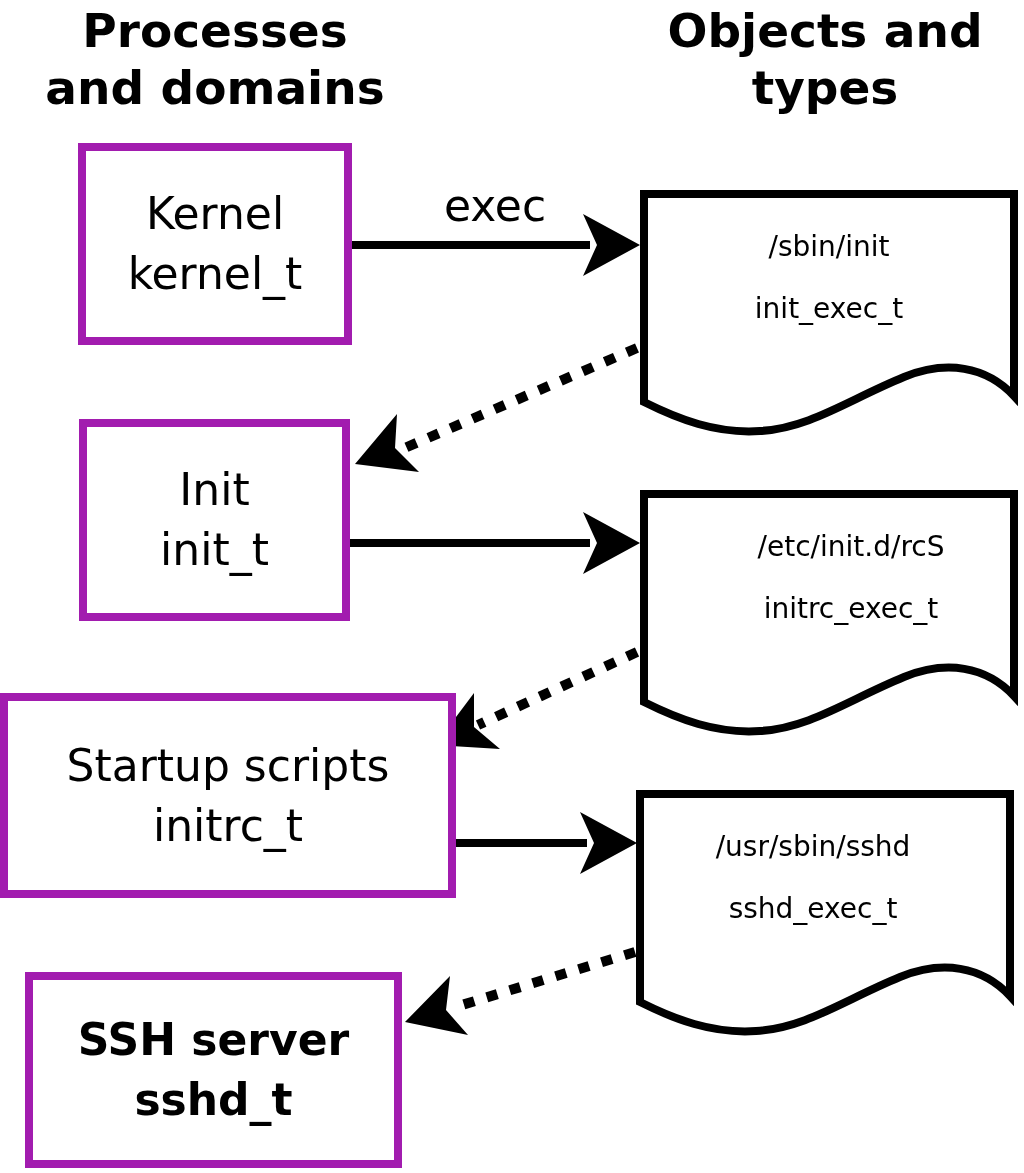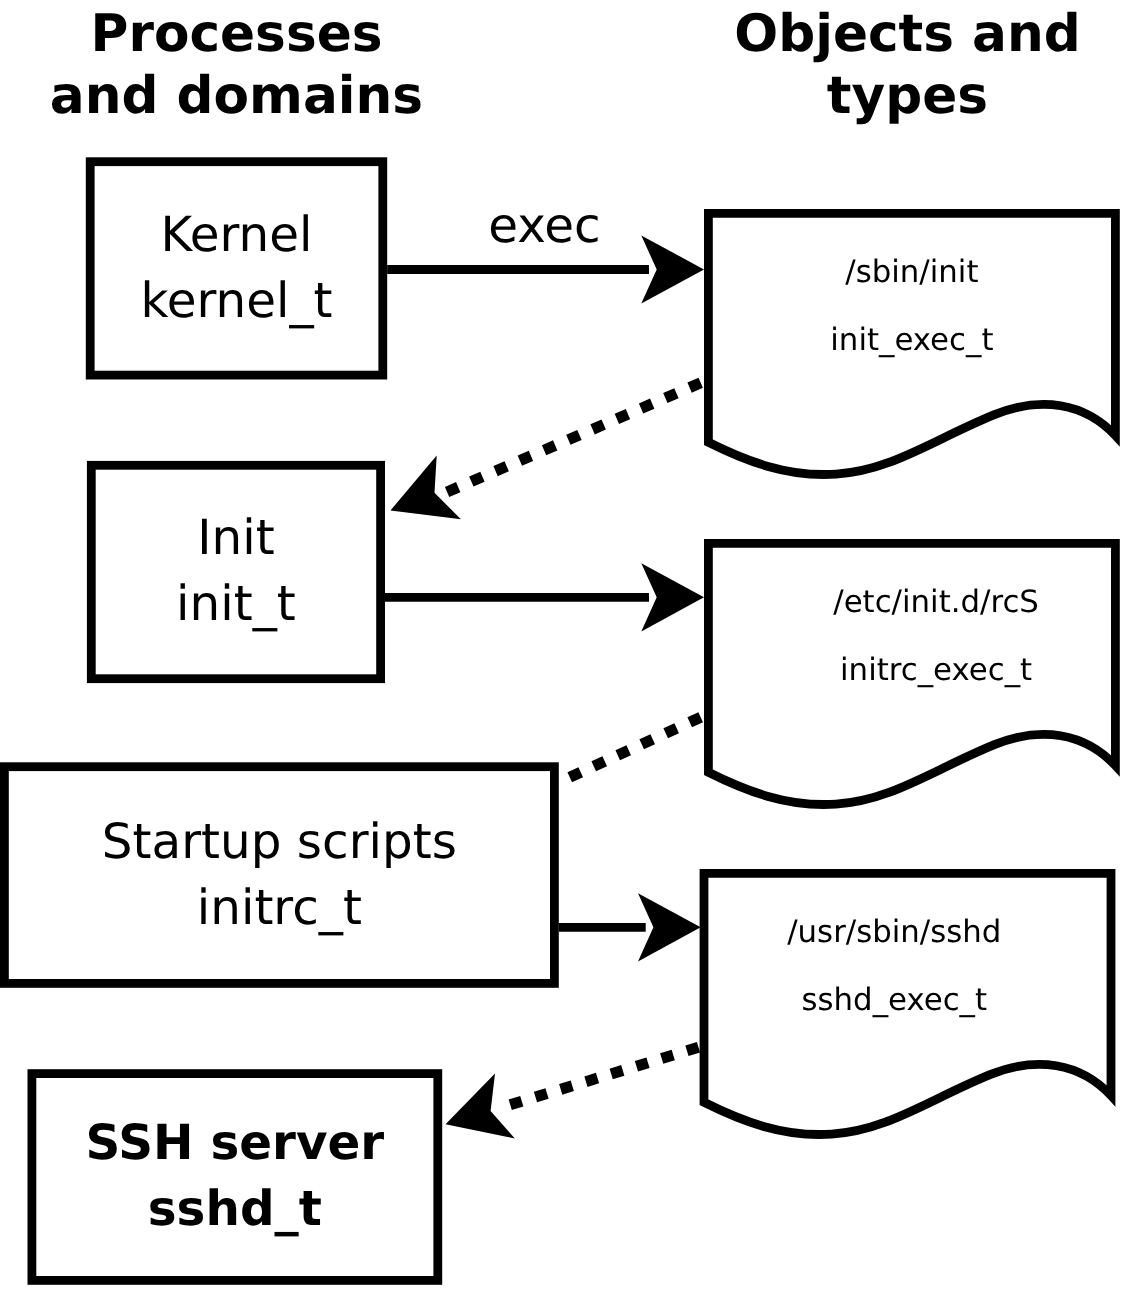--- a/index.html
+++ b/index.html
@@ -26,21 +26,21 @@
     font-weight: bold;
     font-size: 47px;
     line-height: 57px;
     text-align: center;
     white-space: nowrap;
   }
   .hdr span { display: block; }
   .pbox {
     position: absolute;
     box-sizing: border-box;
-    border: 8px solid #000000;
+    border: 8px solid #a21caf;
     background: #ffffff;
     display: flex;
     flex-direction: column;
     align-items: center;
     justify-content: center;
     font-size: 44px;
     line-height: 60px;
     text-align: center;
     white-space: nowrap;
   }
@@ -114,21 +114,21 @@
   </div>
 
   <div class="pbox" style="left:78px; top:143px; width:274px; height:202px;">
     <span>Kernel</span>
     <span>kernel_t</span>
   </div>
   <div class="pbox" style="left:79px; top:419px; width:271px; height:202px;">
     <span>Init</span>
     <span>init_t</span>
   </div>
-  <div class="pbox" style="left:0px; top:693px; width:508px; height:205px;">
+  <div class="pbox" style="left:0px; top:693px; width:456px; height:205px;">
     <span>Startup scripts</span>
     <span>initrc_t</span>
   </div>
   <div class="pbox" style="left:25px; top:972px; width:377px; height:196px;font-weight:bold;">
     <span>SSH server</span>
     <span>sshd_t</span>
   </div>
 
   <div class="doclabel" style="left:648px; top:216px; width:362px;">
     <span>/sbin/init</span>

